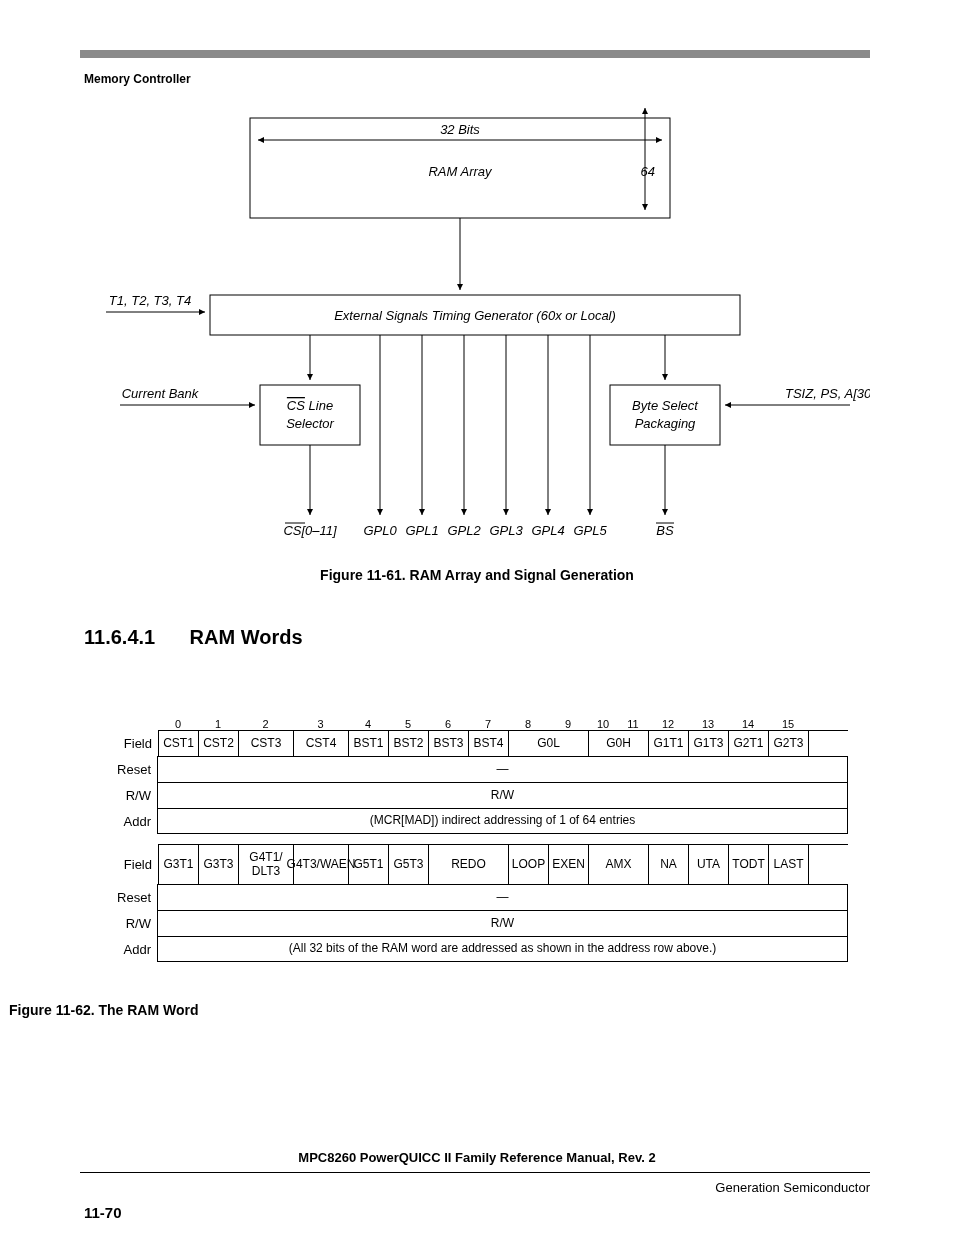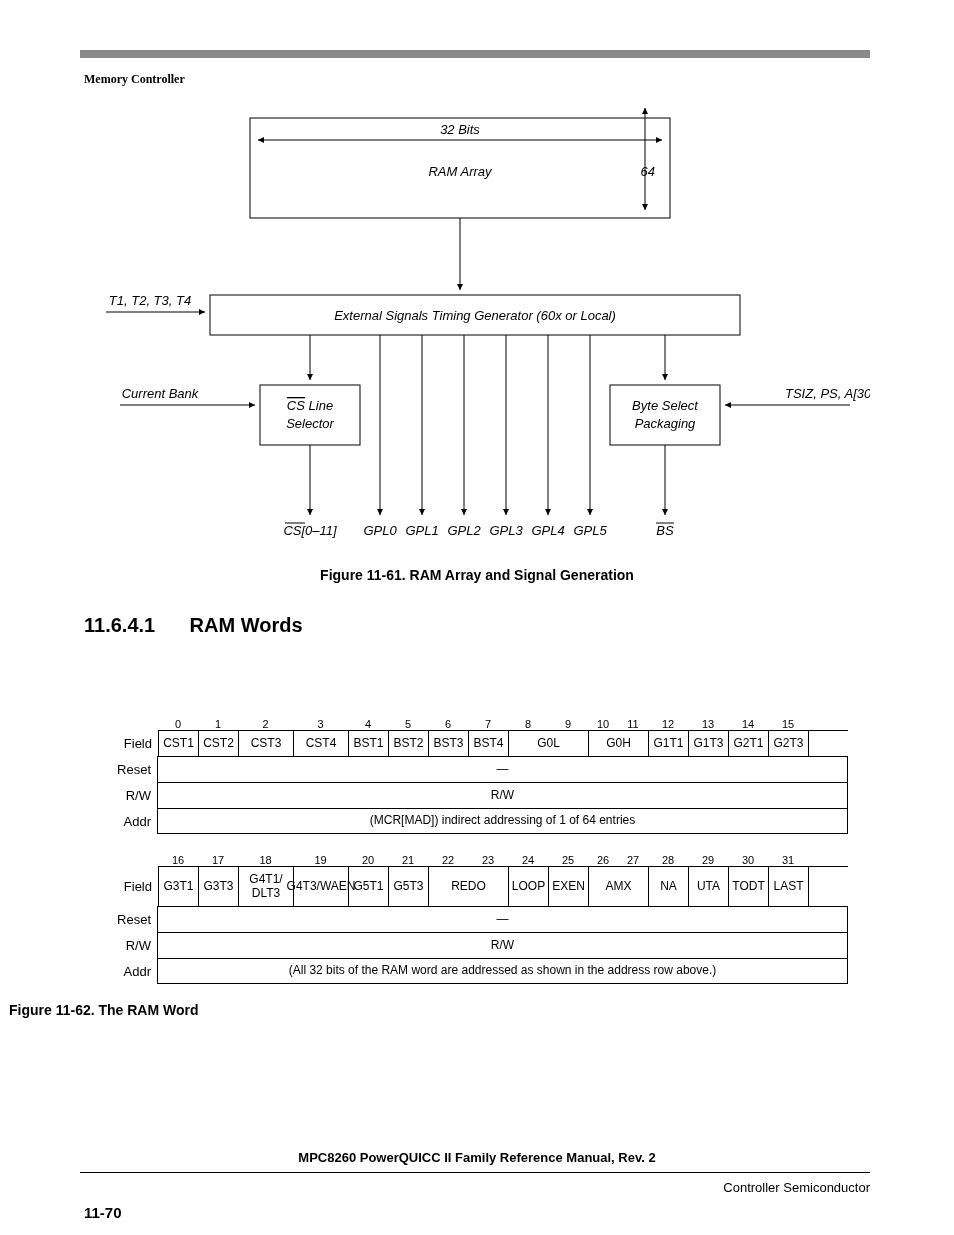--- a/index.html
+++ b/index.html
@@ -1,22 +1,22 @@
 <!DOCTYPE html>
 <html><head>
 <meta charset="utf-8">
 <style>
   * { box-sizing: border-box; margin: 0; padding: 0; }
   body { font-family: Arial, Helvetica, sans-serif; background: #fff; width: 954px; height: 1235px; position: relative; color: #000; }
   .header-bar { position: absolute; top: 50px; left: 80px; width: 790px; height: 8px; background: #8a8a8a; }
-  .chapter { position: absolute; top: 72px; left: 84px; font-size: 12px; font-weight: bold; font-family: Liberation Serif, serif; }
+  .chapter { position: absolute; top: 72px; left: 84px; font-size: 12px; font-weight: bold; }
   .svg-wrap { position: absolute; top: 100px; left: 80px; font-style: italic; }
   .fig-caption1 { position: absolute; top: 567px; left: 0; width: 954px; text-align: center; font-weight: bold; font-size: 14px; }
   .sec-heading { position: absolute; top: 614px; left: 84px; font-size: 20px; font-weight: bold; }
-  .sec-num { display: inline-block; width: 100px; }
+  .sec-num { display: inline-block; width: 100px; margin-top: 12px; }
   .table-wrap { position: absolute; top: 708px; left: 108px; width: 740px; }
   .bitnums { display: flex; font-size: 11px; height: 22px; align-items: flex-end; }
   .bitnums > div { text-align: center; }
   .row { display: flex; height: 26px; }
   .rowlabel { width: 50px; text-align: right; padding-right: 6px; font-size: 13px; display: flex; align-items: center; justify-content: flex-end; }
   .cells { display: flex; flex: 1; border-top: 1px solid #000; border-left: 1px solid #000; }
   .cells-last { border-bottom: 1px solid #000; }
   .cell { border-right: 1px solid #000; font-size: 12px; display: flex; align-items: center; justify-content: center; text-align: left; line-height: 1.1; }
   .row.tall { height: 40px; }
   .fig-caption2 { position: absolute; top: 1002px; left: 0; width: 954px; text-align: left; font-weight: bold; font-size: 14px; margin-left: 9px; }
@@ -165,39 +165,20 @@
 
 <div class="row">
   <div class="rowlabel">Addr</div>
   <div class="cells cells-last">
         <div class="cell" style="width:690px">(MCR[MAD]) indirect addressing of 1 of 64 entries</div>
       </div>
 </div>
 
 <div style="height:10px"></div>
 
-<div class="bitnums">
-  <div style="width:50px"></div>
-  <div style="width:40px">16</div>
-  <div style="width:40px">17</div>
-  <div style="width:55px">18</div>
-  <div style="width:55px">19</div>
-  <div style="width:40px">20</div>
-  <div style="width:40px">21</div>
-  <div style="width:40px">22</div>
-  <div style="width:40px">23</div>
-  <div style="width:40px">24</div>
-  <div style="width:40px">25</div>
-  <div style="width:30px">26</div>
-  <div style="width:30px">27</div>
-  <div style="width:40px">28</div>
-  <div style="width:40px">29</div>
-  <div style="width:40px">30</div>
-  <div style="width:40px">31</div>
-</div>
 
 <div class="row tall">
   <div class="rowlabel">Field</div>
   <div class="cells">
     <div class="cell" style="width:40px">G3T1</div>
     <div class="cell" style="width:40px">G3T3</div>
     <div class="cell" style="width:55px;flex-direction:column">
           <span>G4T1/</span>
           <span>DLT3</span>
         </div>
@@ -239,13 +220,13 @@
       </div>
 </div>
 
 </div>
 
 <div class="fig-caption2">Figure 11-62. The RAM Word</div>
 
 <div class="footer-title">MPC8260 PowerQUICC II Family Reference Manual, Rev. 2</div>
 <div class="footer-line"></div>
 <div class="footer-left">11-70</div>
-<div class="footer-right">Controller Semiconductor</div>
+<div class="footer-right">Generation Semiconductor</div>
 
 </body></html>

